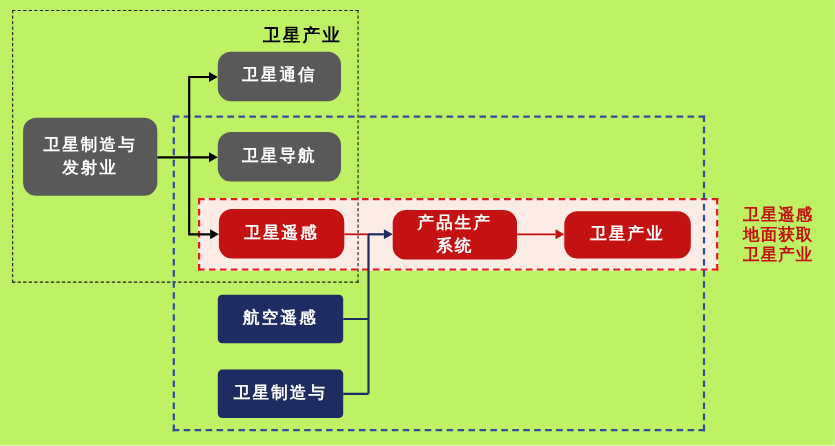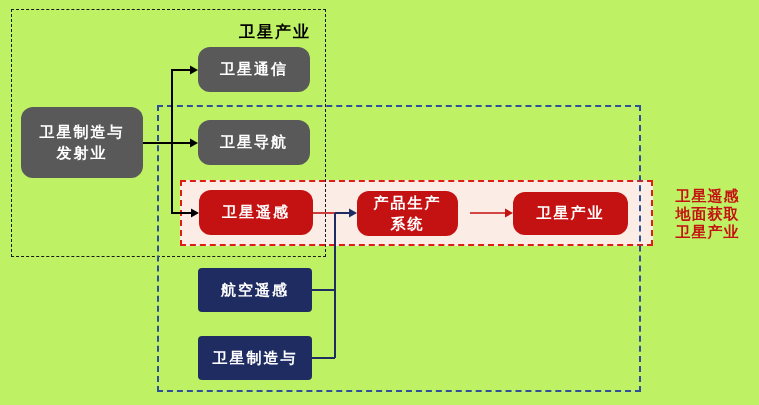--- a/index.html
+++ b/index.html
@@ -23,21 +23,21 @@
         display:flex;align-items:center;justify-content:center;text-align:center;
         font-size:15px;letter-spacing:2px;line-height:1.35;}
   .node.gray{background:#595959;border-radius:12px;}
   .node.red{background:#c41111;border-radius:12px;}
   .node.navy{background:#1e2c62;border-radius:4px;}
 
   .n-manufacture{left:21px;top:107px;width:122px;height:71px;border-radius:16px;}
   .n-comm{left:198px;top:47px;width:112px;height:45px;}
   .n-nav{left:198px;top:120px;width:112px;height:45px;}
   .n-rs{left:199px;top:190px;width:114px;height:45px;}
-  .n-prod{left:357px;top:191px;width:101px;height:45px;}
+  .n-prod{left:357px;top:191px;width:113px;height:45px;}
   .n-user{left:513px;top:192px;width:115px;height:43px;}
   .n-aerial{left:198px;top:268px;width:114px;height:44px;}
   .n-ground{left:198px;top:336px;width:114px;height:44px;}
 
   svg.wires{position:absolute;left:0;top:0;pointer-events:none;}
   .wire-black{stroke:#000000;stroke-width:2;fill:none;}
   .wire-navy{stroke:#1e2c62;stroke-width:2;fill:none;}
   .wire-red{stroke:#c41111;stroke-width:1.6;fill:none;}
   .head-black{fill:#000000;}
   .head-navy{fill:#1e2c62;}

